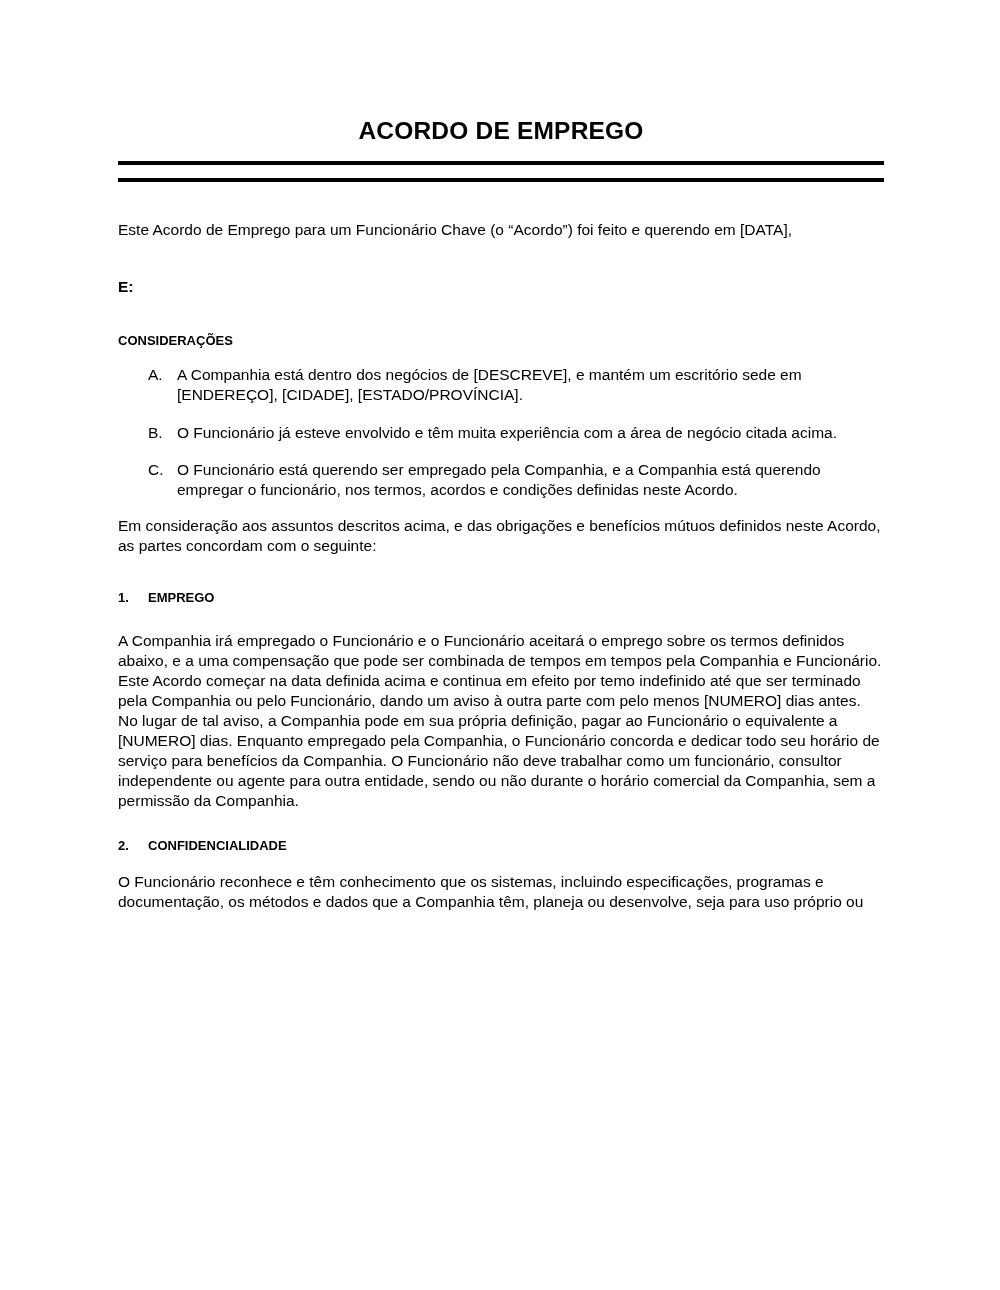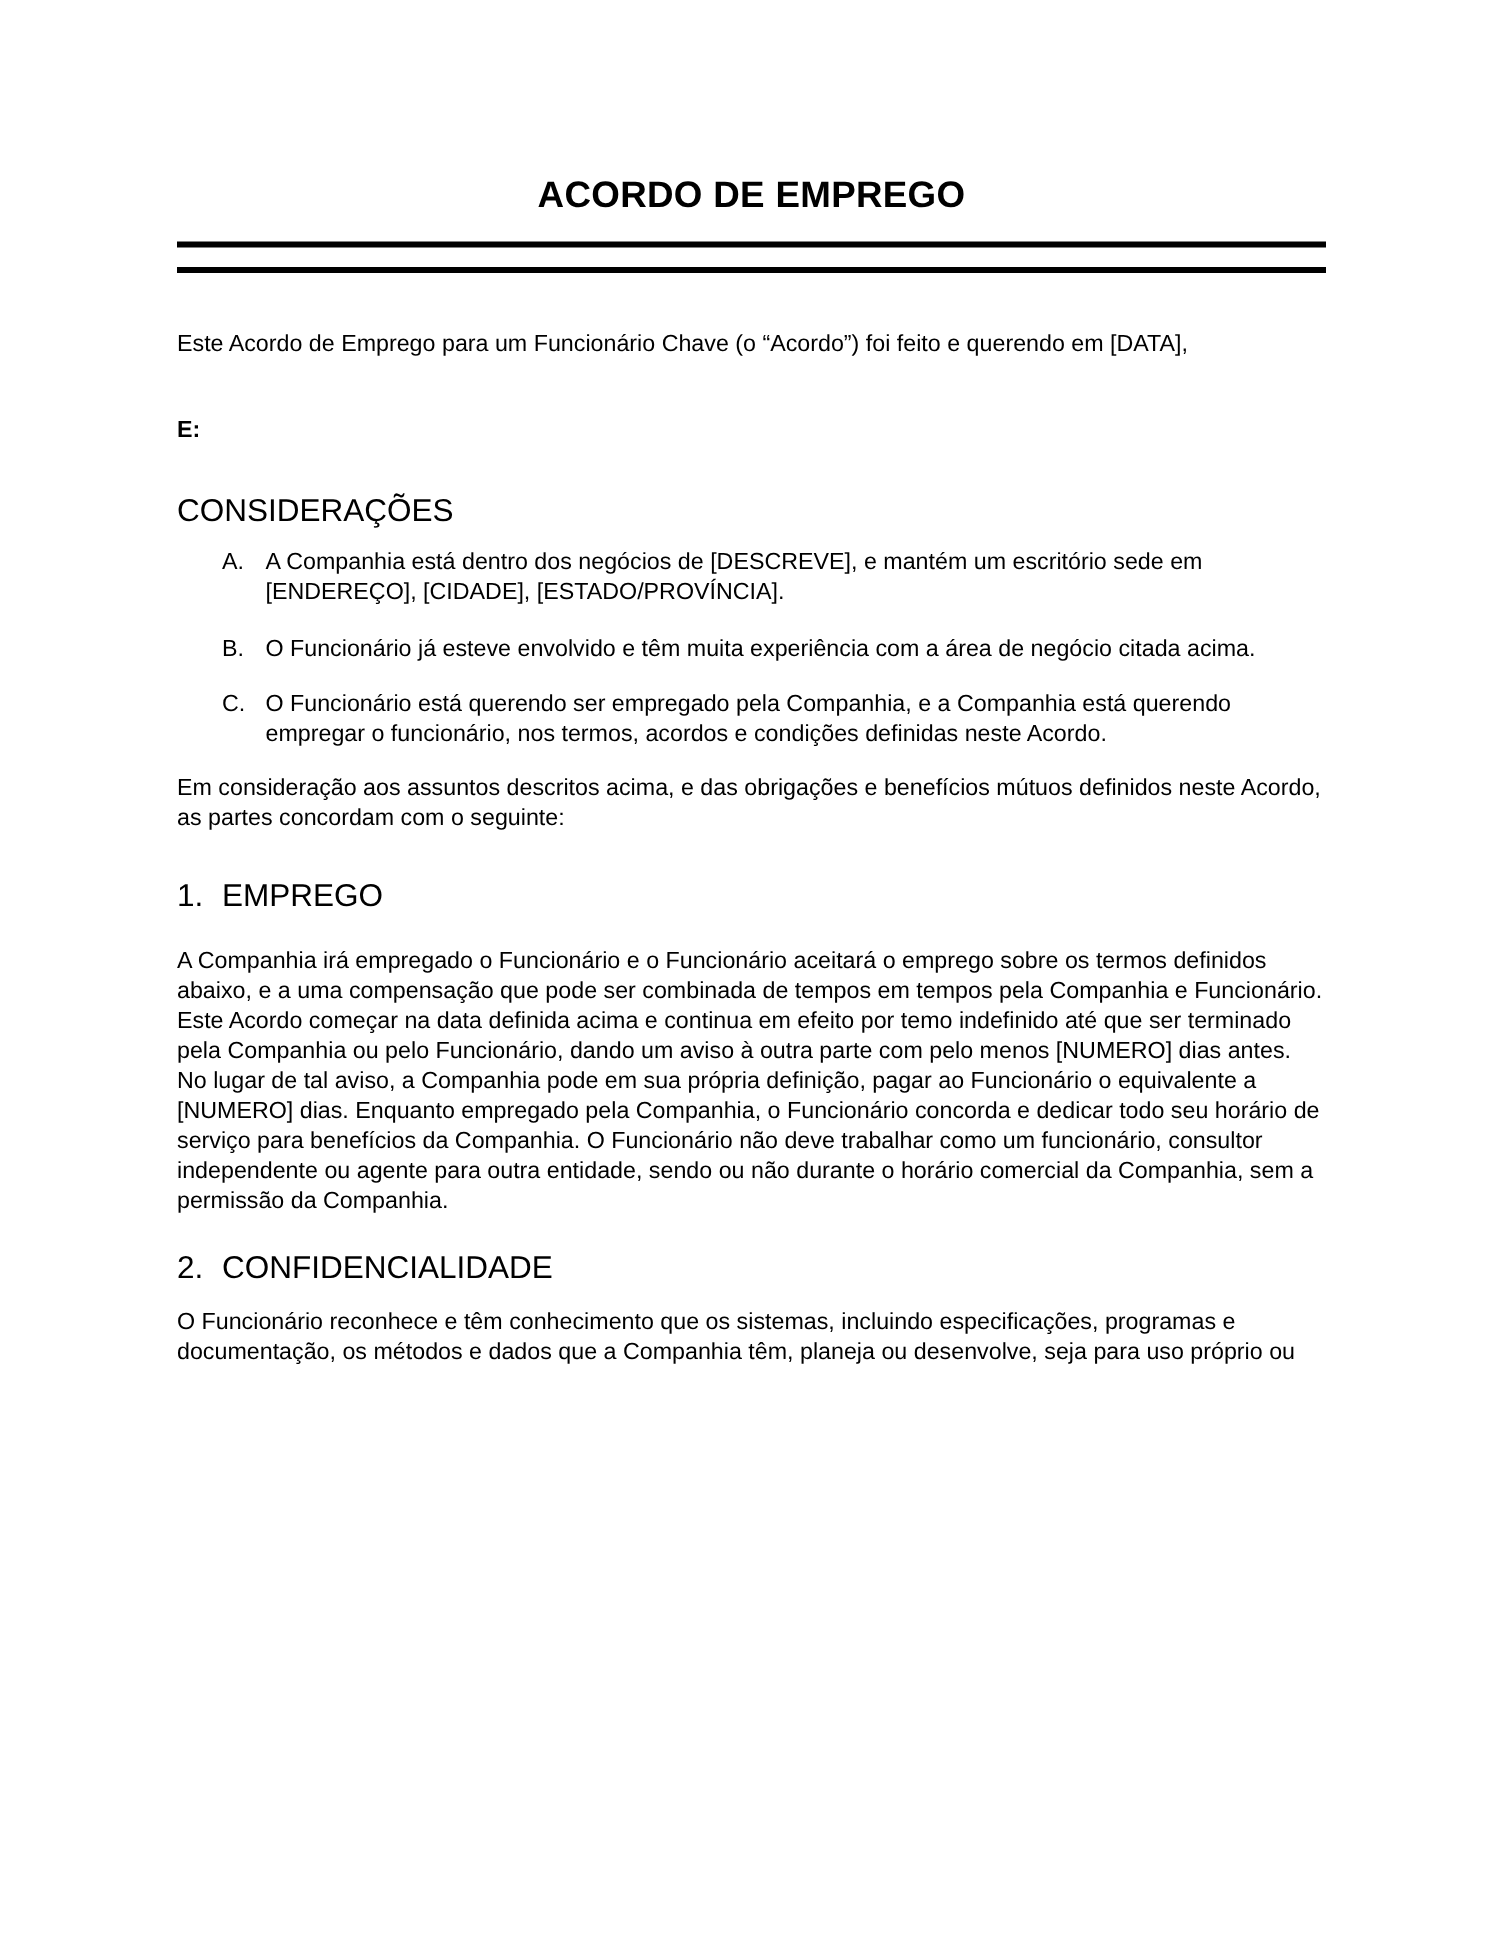--- a/index.html
+++ b/index.html
@@ -42,23 +42,23 @@
   .intro { margin-top: 38px; }
 
   .party { display: flex; margin-top: 39px; }
   .party2 { margin-top: 37px; }
   .party-label { width: 175px; flex: 0 0 175px; font-weight: bold; }
   .party-body { flex: 1; }
   .address { margin-top: 15px; }
 
   .heading {
     margin-top: 34px;
-    font-size: 21px;
+    font-size: 13px;
     line-height: 20px;
-    font-weight: normal;
+    font-weight: bold;
   }
   .heading-num { display: flex; }
   .heading-num .num { width: 30px; flex: 0 0 30px; }
 
   .list-item { display: flex; padding-left: 30px; }
   .li-a { margin-top: 14px; }
   .li-b { margin-top: 18px; }
   .li-c { margin-top: 17px; }
   .marker { width: 29px; flex: 0 0 29px; }
   .li-text { flex: 1; }

